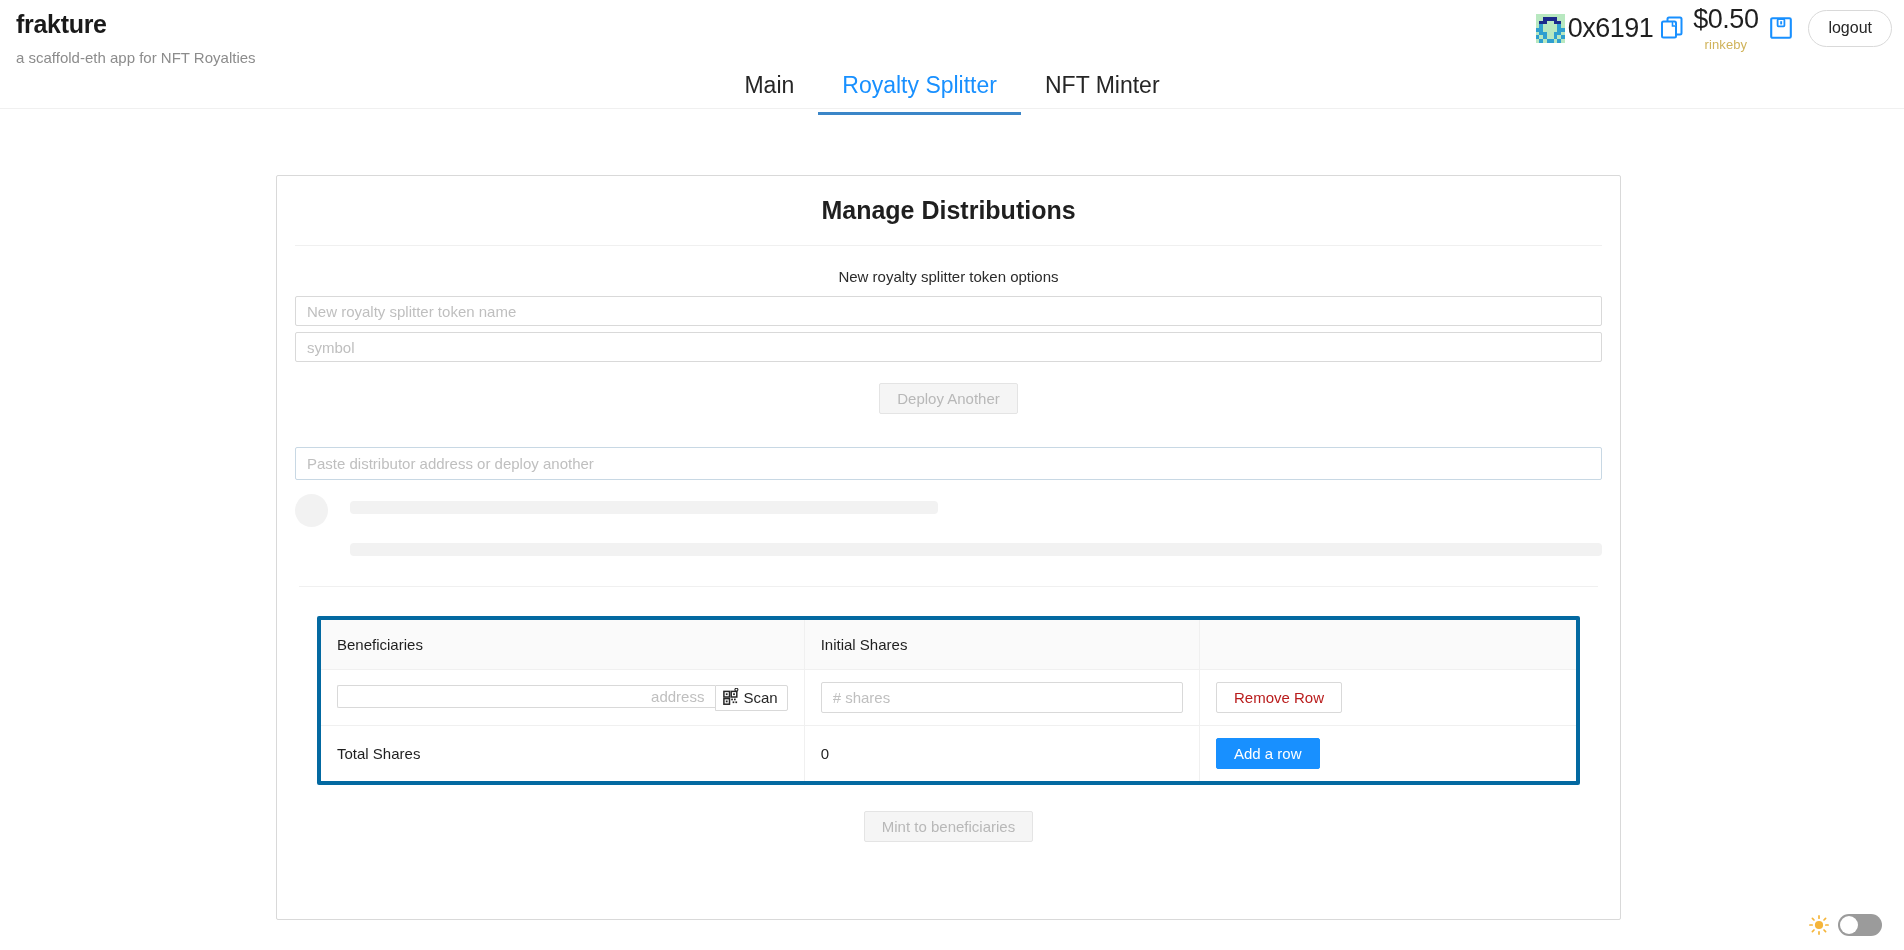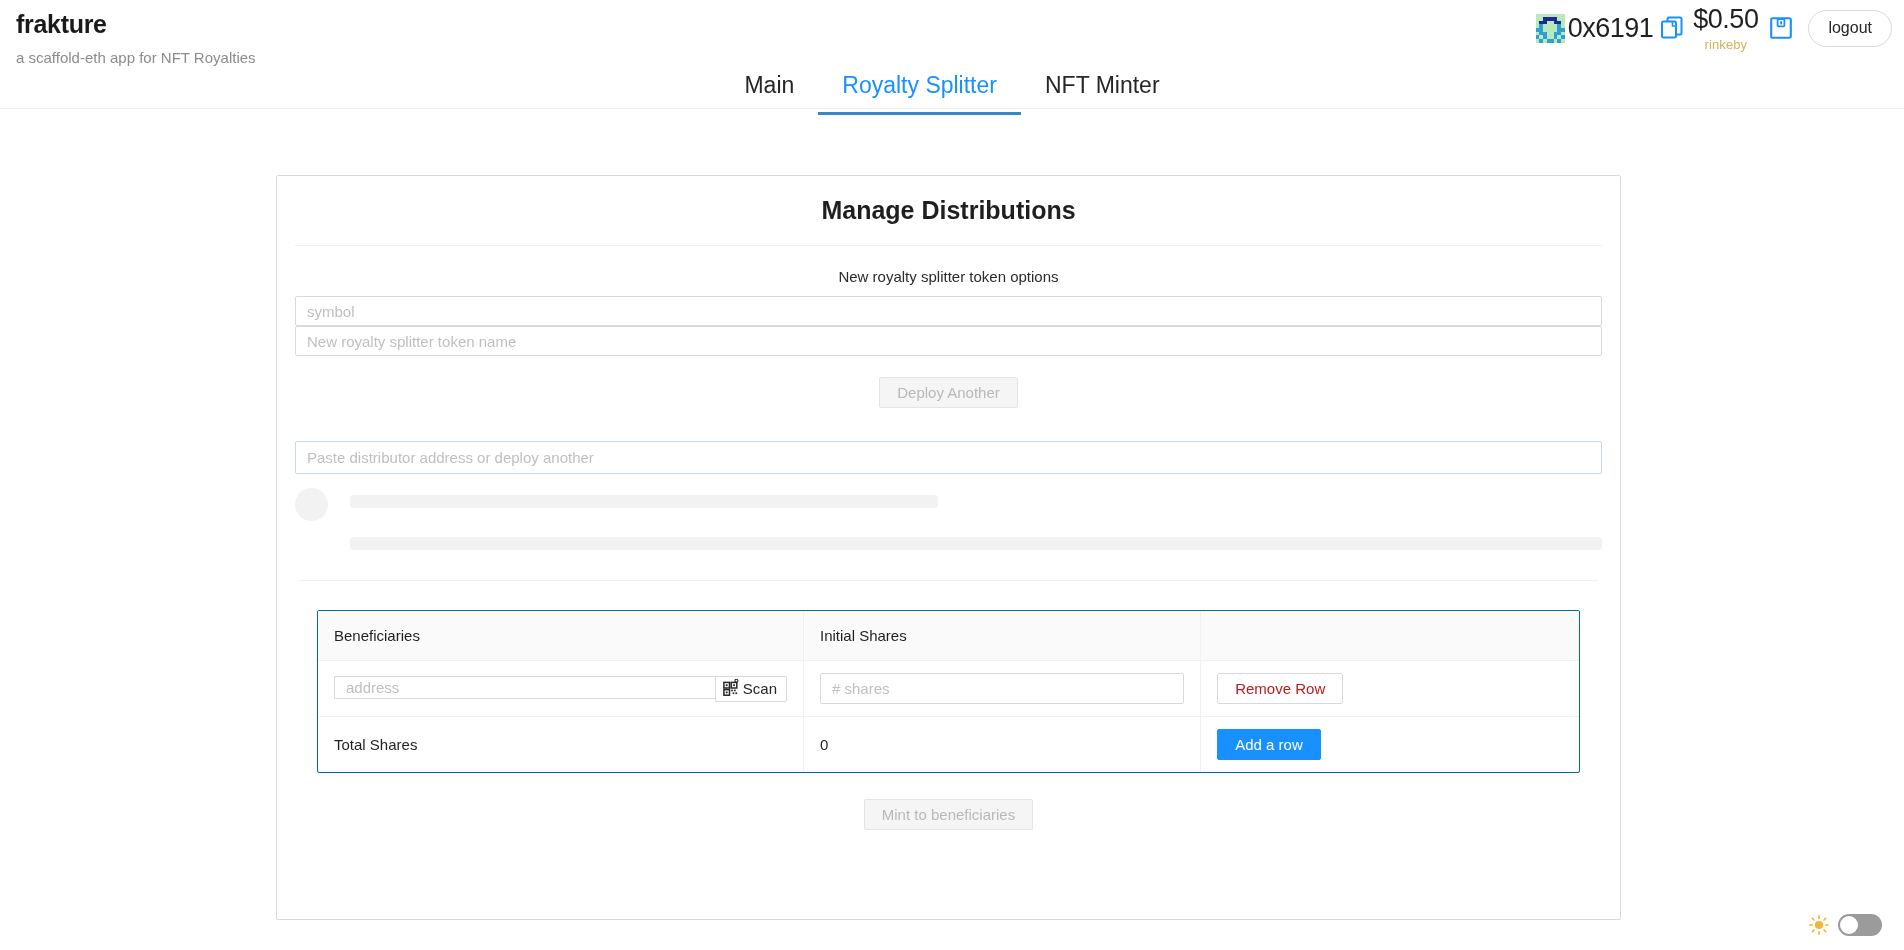--- a/index.html
+++ b/index.html
@@ -215,21 +215,21 @@
   .claim-row { margin-top: 29px; }
 
   .divider {
     height: 1px; background: #f0f0f0;
     margin: 30px 4px 0 4px;
   }
 
   
   .tbl-wrap {
     margin: 29px 22px 0 22px;
-    border: 1px solid #0369a1;
+    border: 4px solid #0369a1;
     border-radius: 2px;
     overflow: hidden;
   }
   table.shares {
     width: 100%;
     border-collapse: collapse;
     table-layout: fixed;
   }
   table.shares th {
     background: #fafafa;
@@ -261,20 +261,21 @@
     flex: 1;
     height: 23px;
     border: 1px solid #d9d9d9;
     border-right: none;
     border-radius: 2px 0 0 2px;
     padding: 0 11px;
     font-size: 15px;
     font-family: "Liberation Sans", sans-serif;
     outline: none; color: #262626;
     background: #fff;
+    text-align: right;
   }
   .addr-input::placeholder { color: #bfbfbf; }
   .scan-btn {
     height: 26px;
     border: 1px solid #d9d9d9;
     border-radius: 0 2px 2px 0;
     background: #fff;
     display: flex; align-items: center; gap: 3px;
     padding: 0 9px 0 7px;
     font-size: 15px;
@@ -436,23 +437,23 @@
 <div class="card">
 
   <div class="card-head">
     <div class="card-title">Manage Distributions</div>
   </div>
 
   <div class="card-body">
 
     <div class="section-label">New royalty splitter token options</div>
 
+    <input class="txt-input" type="text" placeholder="New royalty splitter token name" style="">
+
     <input class="txt-input mt" type="text" placeholder="symbol" style="">
-
-    <input class="txt-input" type="text" placeholder="New royalty splitter token name" style="">
 
     <div class="center-row btn-deploy">
       <button class="btn disabled">Deploy Another</button>
     </div>
 
     <div class="distributor-wrap">
       <input class="distributor-input" type="text" placeholder="Paste distributor address or deploy another" style="">
 
       <div class="skeleton">
         <div class="sk-avatar"></div>

